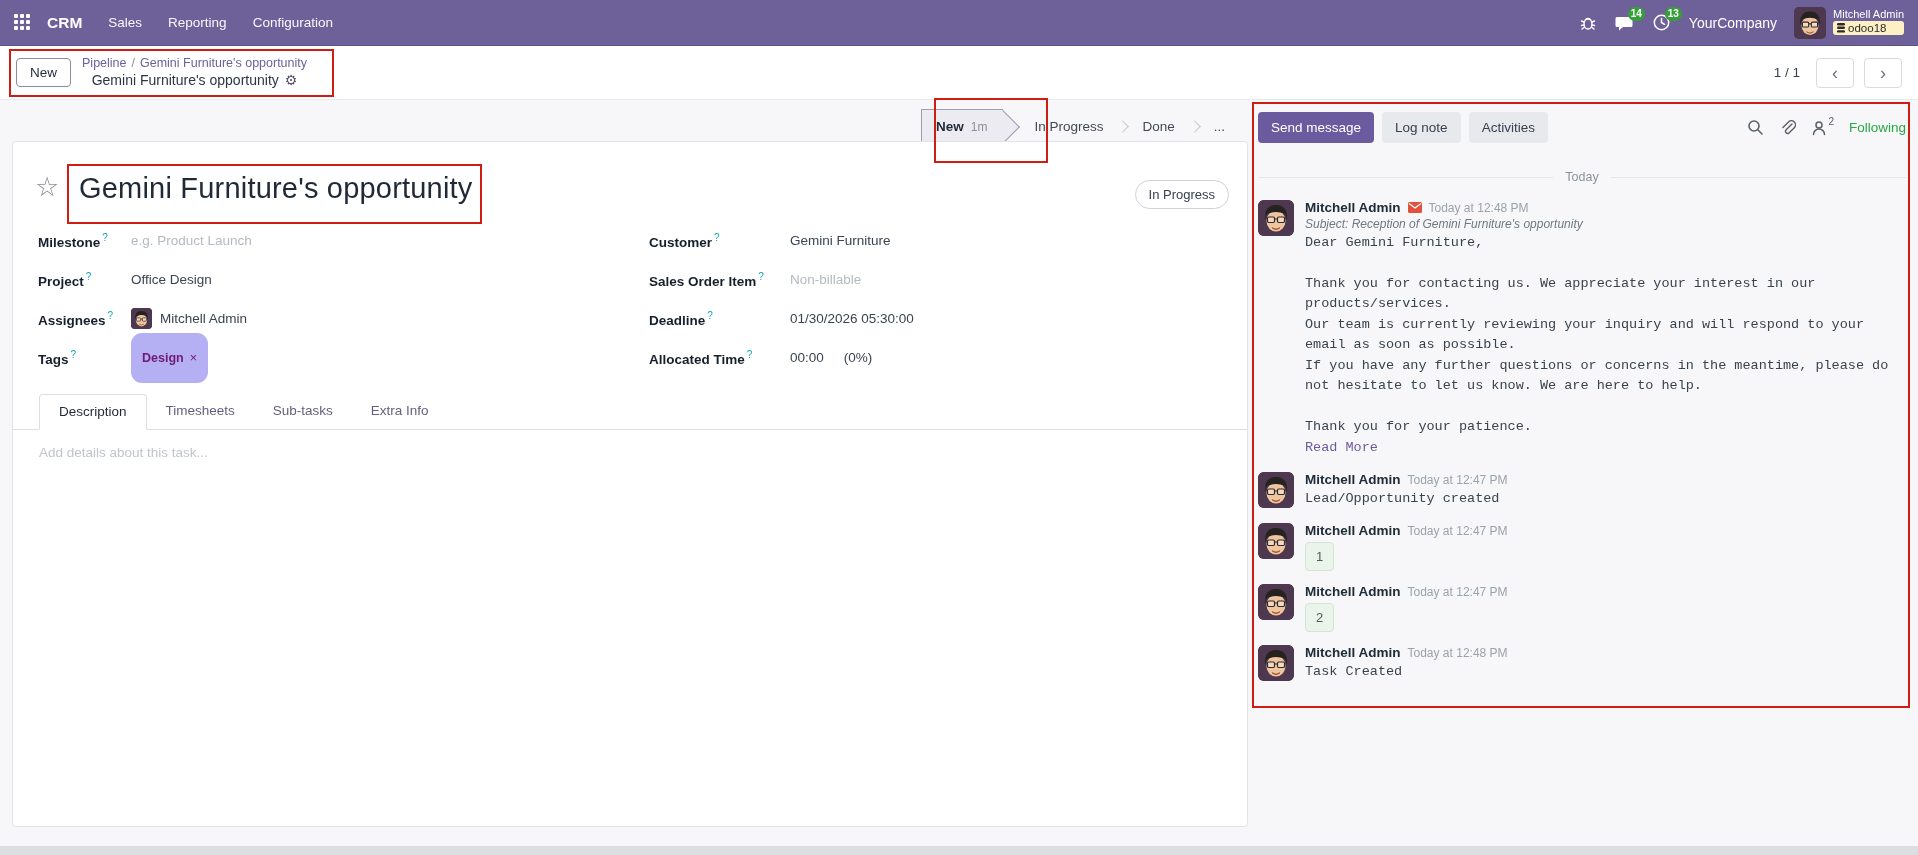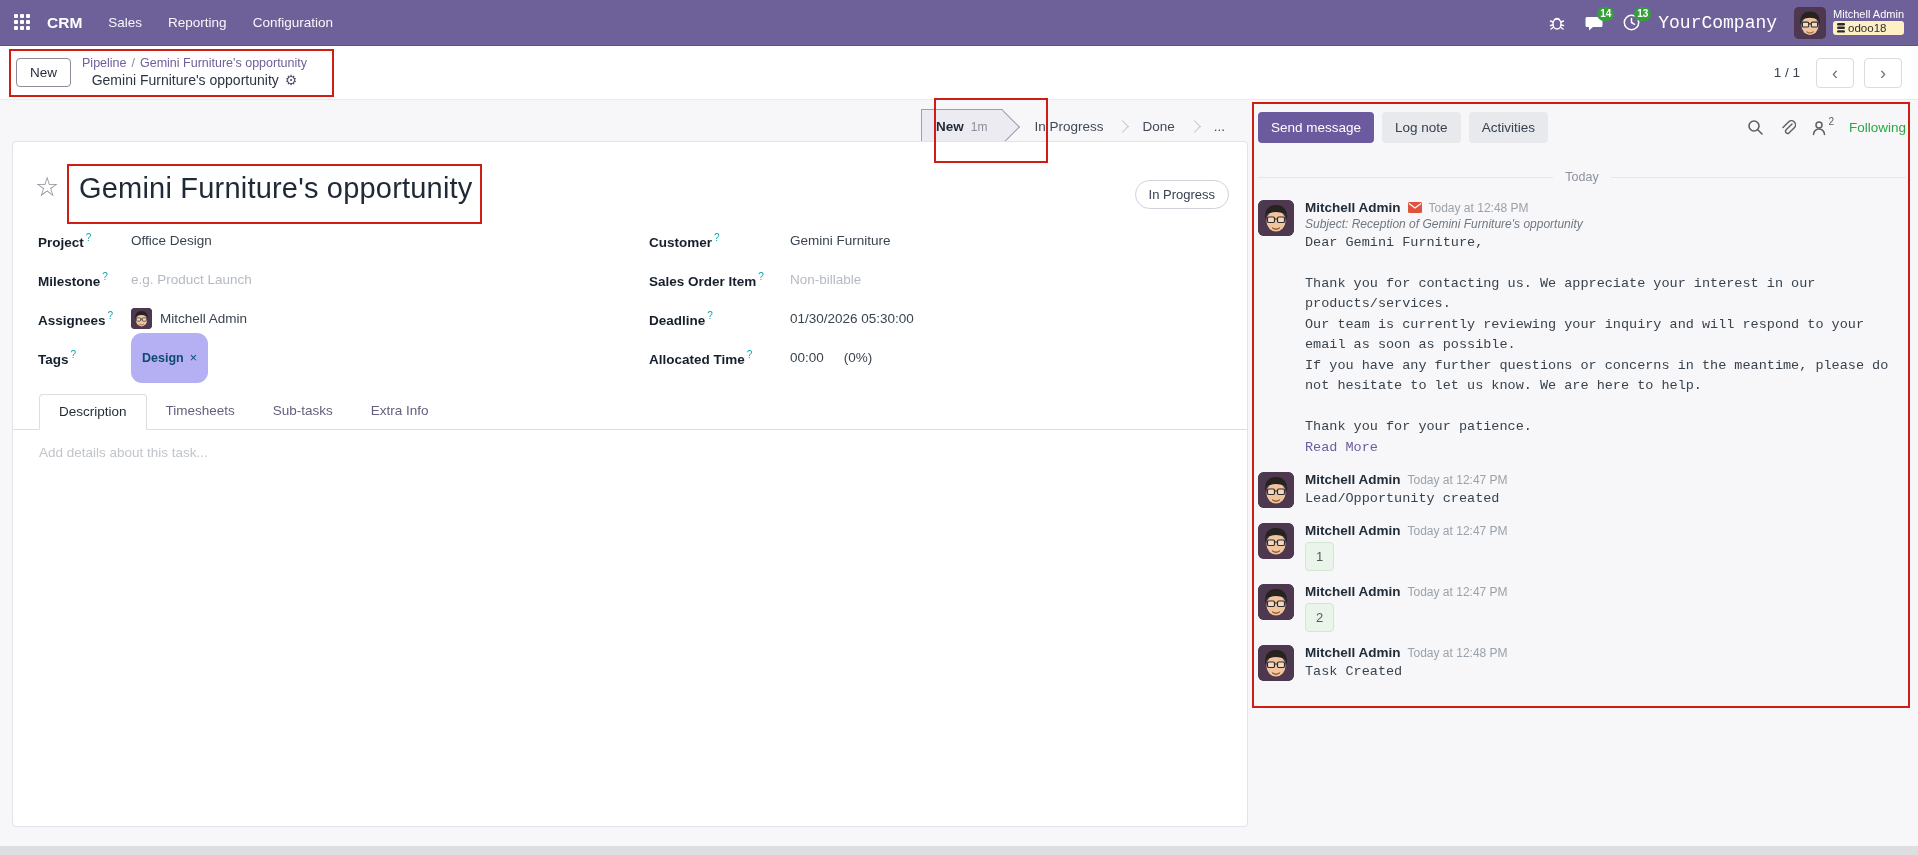--- a/index.html
+++ b/index.html
@@ -8,21 +8,21 @@
 
   
   .topbar { position:absolute; left:0; top:0; width:1918px; height:46px; background:#6e6199; border-bottom:1px solid #5c5184; display:flex; align-items:center; padding:0 14px; color:#fff; }
   .apps-grid { width:17px; height:17px; display:grid; grid-template-columns:repeat(3,4px); grid-template-rows:repeat(3,4px); gap:2px; margin-right:16px; cursor:pointer; }
   .apps-grid span { background:#fff; border-radius:1px; }
   .tb-app { font-size:15.5px; font-weight:700; margin-right:26px; }
   .tb-menu { font-size:13.5px; margin-right:26px; opacity:.95; cursor:pointer; }
   .tb-right { margin-left:auto; display:flex; align-items:center; gap:17px; }
   .tb-ic { position:relative; width:20px; height:20px; display:flex; align-items:center; justify-content:center; cursor:pointer; }
   .tb-badge { position:absolute; top:-6px; right:-10px; background:#35a039; color:#fff; font-size:10px; line-height:14px; min-width:16px; text-align:center; border-radius:8px; padding:0 3px; font-weight:700; }
-  .tb-company { font-size:18px;font-family:Liberation Mono, monospace; }
+  .tb-company { font-size:14px; }
   .tb-user { display:flex; align-items:flex-start; gap:7px; }
   .avatar { width:32px; height:32px; border-radius:5px; overflow:hidden; flex-shrink:0; background:#4d3850; }
   .tb-user-meta { display:flex; flex-direction:column; gap:1px; padding-top:1px; }
   .tb-user-name { font-size:11px; color:#fff; }
   .db-badge { background:#fdf0c5; color:#2b2b2b; font-size:11.5px; border-radius:3px; padding:1px 6px 1px 4px; display:flex; align-items:center; gap:3px; }
 
   
   .cpanel { position:absolute; left:0; top:46px; width:1918px; height:54px; background:#fff; border-bottom:1px solid #e9eaee; display:flex; align-items:center; padding:0 16px; }
   .btn-new { border:1px solid #8b8b99; background:#fff; border-radius:4px; padding:6px 13px; font-size:13.5px; color:#1f2937; cursor:pointer; margin-right:11px; }
   .bc-block { display:flex; flex-direction:column; line-height:1.25;align-items:center; }
@@ -58,21 +58,21 @@
   .fcol-right { left:636px; width:575px; }
   .frow { display:flex; align-items:center; height:39px; }
   .flabel { font-weight:700; color:#16202c; flex-shrink:0; }
   .fcol-left .flabel { width:93px; }
   .fcol-right .flabel { width:141px; }
   .help { color:#12a5b0; font-size:10px; vertical-align:super; margin-left:2px; font-weight:400; }
   .fval { color:#3a4450; cursor:text; }
   .fph { color:#b4bac2; cursor:text; }
   .assignee { display:flex; align-items:center; gap:8px; cursor:pointer; }
   .assignee .avatar { width:21px; height:21px; border-radius:4px; }
-  .tag-pill { background:#b5aff4; color:#0c4a6e; font-size:12.5px; font-weight:700; border-radius:11px; padding:18px 11px; display:inline-flex; align-items:center; gap:6px; cursor:pointer; }
+  .tag-pill { background:#b5aff4; color:#701a75; font-size:12.5px; font-weight:700; border-radius:11px; padding:18px 11px; display:inline-flex; align-items:center; gap:6px; cursor:pointer; }
   .tag-x { font-weight:400; cursor:pointer; }
 
   .tabsbar { position:absolute; left:0; top:252px; width:100%; border-bottom:1px solid #dcdee2; display:flex; padding-left:26px; height:36px; font-size:13.5px; }
   .tab { padding:9px 19px; color:#655e7d; cursor:pointer; }
   .tab.active { background:#fff; border:1px solid #dcdee2; border-bottom:1px solid #fff; border-radius:4px 4px 0 0; margin-bottom:-1px; color:#1f2937; }
   .desc-ph { position:absolute; left:26px; top:303px; color:#c0c4cb; cursor:text; }
 
   
   .chatter { position:absolute; left:1256px; top:2px; width:652px; }
   .ch-btns { display:flex; align-items:center; gap:8px; padding:10px 2px 0 2px; }
@@ -213,26 +213,26 @@
     <div class="stage">...</div>
   </div>
 
   <div class="sheet">
     <span class="star">☆</span>
     <h1 class="sheet-title">Gemini Furniture's opportunity</h1>
     <div class="state-pill">In Progress</div>
 
     <div class="fcol fcol-left">
       <div class="frow">
+        <span class="flabel"><span>Milestone</span><sup class="help">?</sup></span>
+        <span class="fph">e.g. Product Launch</span>
+      </div>
+      <div class="frow">
         <span class="flabel"><span>Project</span><sup class="help">?</sup></span>
         <span class="fval">Office Design</span>
-      </div>
-      <div class="frow">
-        <span class="flabel"><span>Milestone</span><sup class="help">?</sup></span>
-        <span class="fph">e.g. Product Launch</span>
       </div>
       <div class="frow">
         <span class="flabel"><span>Assignees</span><sup class="help">?</sup></span>
         <span class="assignee">
           <span class="avatar avatar-slot">
   <svg viewBox="0 0 36 36" width="100%" height="100%">
     <rect x="0" y="0" width="36" height="36" rx="5" fill="#4d3850"></rect>
     <ellipse cx="18" cy="21" rx="9.5" ry="10.5" fill="#f0c49e"></ellipse>
     <path d="M7 20 Q6 5 18 5 Q30 5 29 20 L27 14 Q18 10 9 14 Z" fill="#262220"></path>
     <rect x="9.5" y="17" width="7" height="5.5" rx="1.2" fill="#fff" fill-opacity=".35" stroke="#2b2b2b" stroke-width="1.2"></rect>

